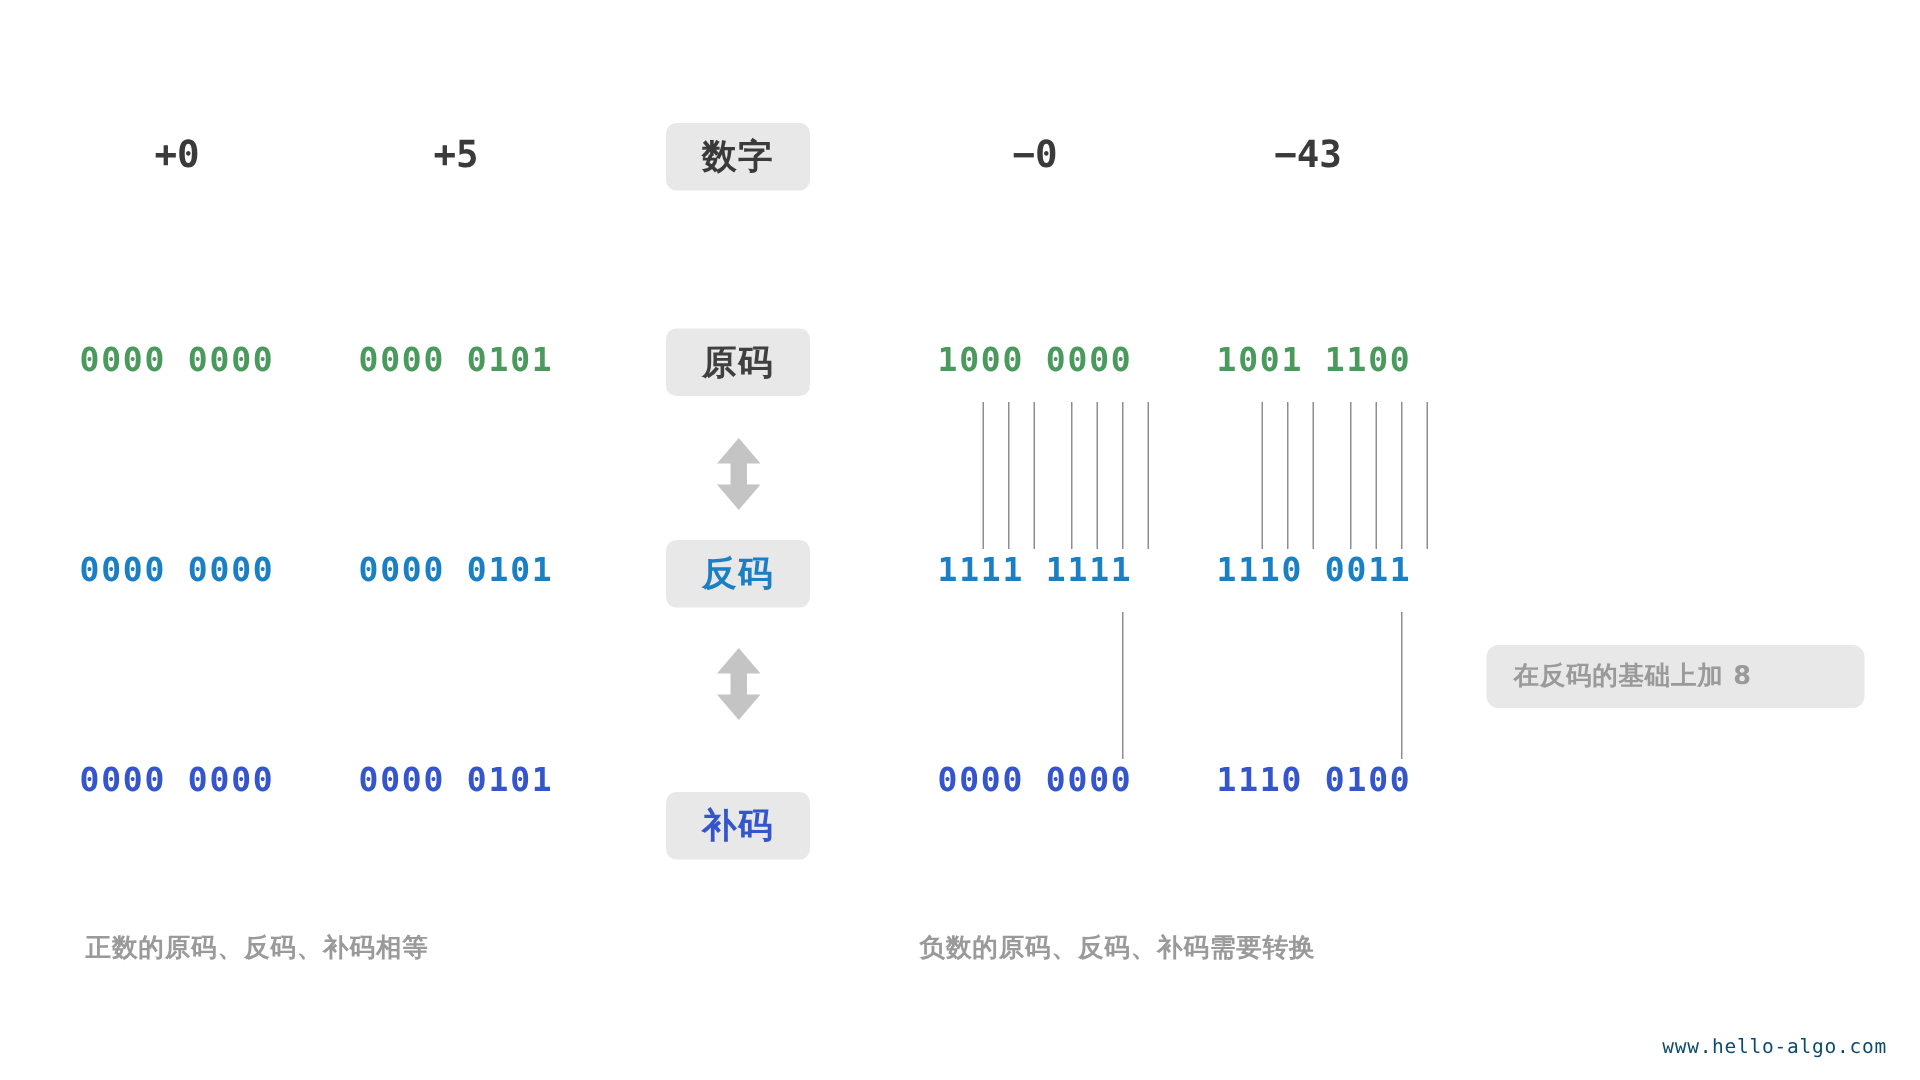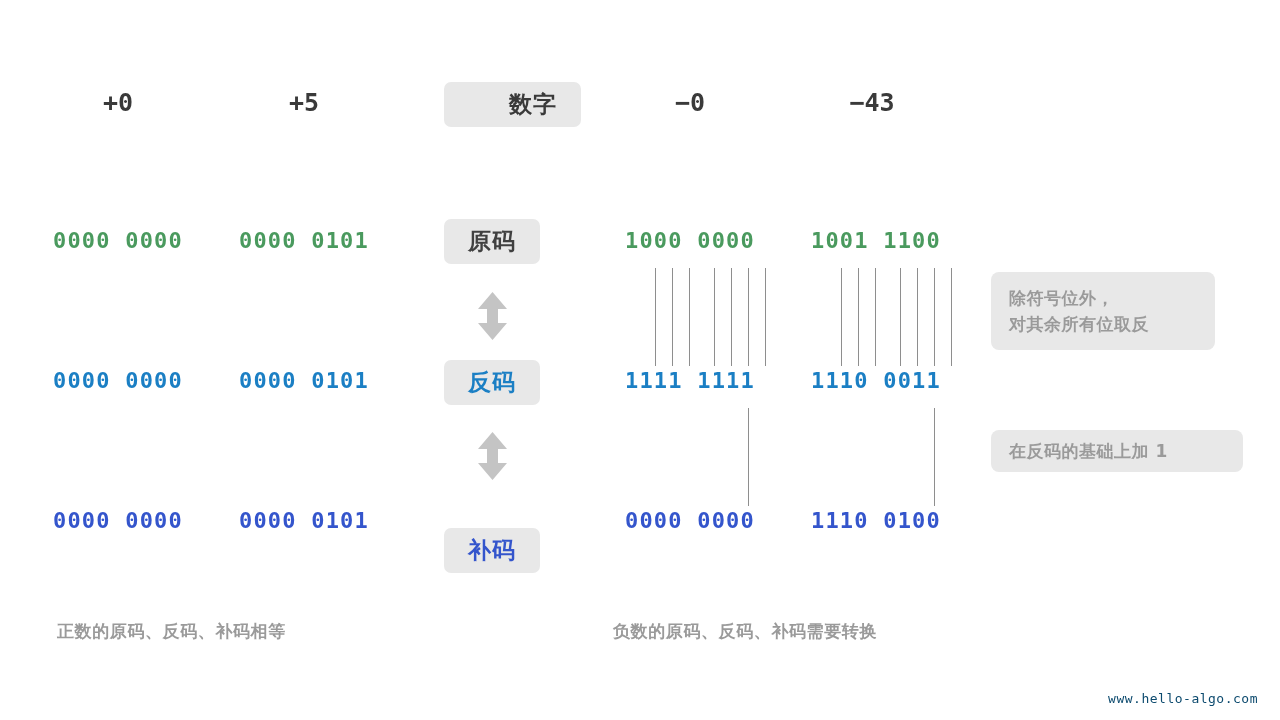--- a/index.html
+++ b/index.html
@@ -35,21 +35,21 @@
   
   .badge{
     position:absolute;
     background:#e8e8e8;
     border-radius:7px;
     display:flex;align-items:center;justify-content:center;
     font-family:"DejaVu Sans", sans-serif;
     font-size:23px;font-weight:bold;
     letter-spacing:1px;
   }
-  .badge-dark{color:#3a3a3a;padding-left:41px;}
+  .badge-dark{color:#3a3a3a;}
   .badge-green{color:#404040;}
   .badge-blue{color:#1b7fc4;}
   .badge-indigo{color:#3455cc;margin-top:28px;}
 
   
   .note{
     position:absolute;
     background:#e8e8e8;
     border-radius:8px;
     color:#9a9a9a;
@@ -164,27 +164,23 @@
   <div class="cell bin c-indigo" style="left:214px;top:508px;width:180px;">0000 0101</div>
 
   <div class="badge badge-indigo" style="left:444px;top:500px;width:96px;height:45px;">
     <span>补码</span>
   </div>
 
   <div class="cell bin c-indigo" style="left:600px;top:508px;width:180px;">0000 0000</div>
 
   <div class="cell bin c-indigo" style="left:786px;top:508px;width:180px;">1110 0100</div>
 
-  <div class="note" style="left:991px;top:272px;width:224px;height:78px;">
-    <div>除符号位外，</div>
-    <div>对其余所有位取反</div>
-  </div>
 
   <div class="note" style="left:991px;top:430px;width:252px;height:42px;">
-    <div>在反码的基础上加 1</div>
+    <div>在反码的基础上加 8</div>
   </div>
 
   <div class="caption" style="left:57px;top:620px;">正数的原码、反码、补码相等</div>
 
   <div class="caption" style="left:613px;top:620px;">负数的原码、反码、补码需要转换</div>
 
   <div class="watermark">www.hello-algo.com</div>
 
 </div>
 

